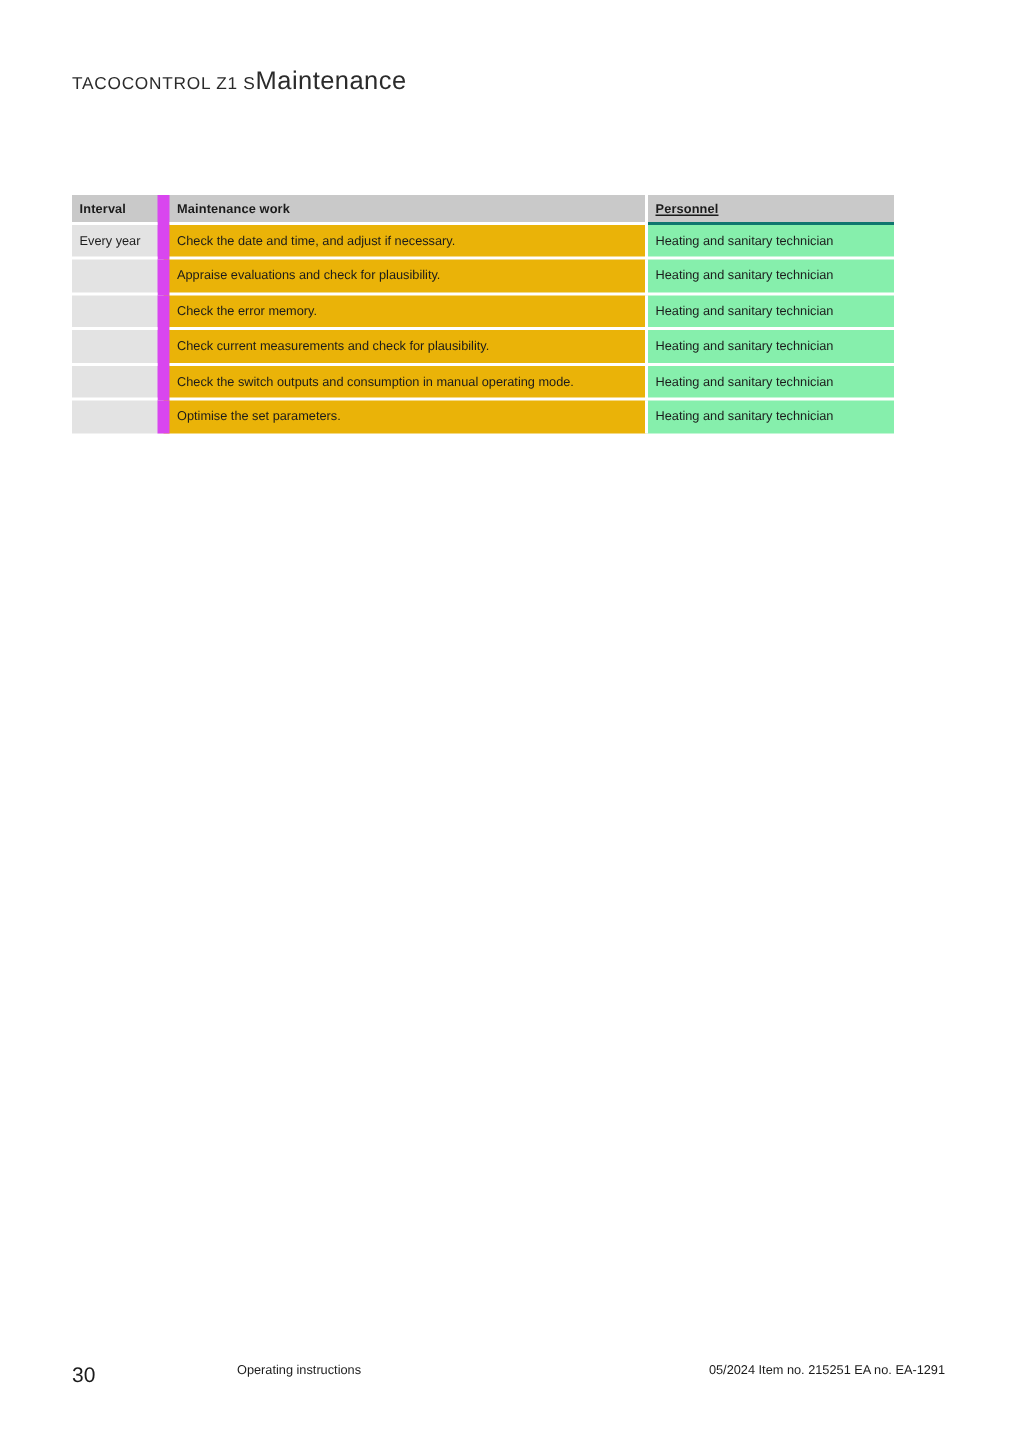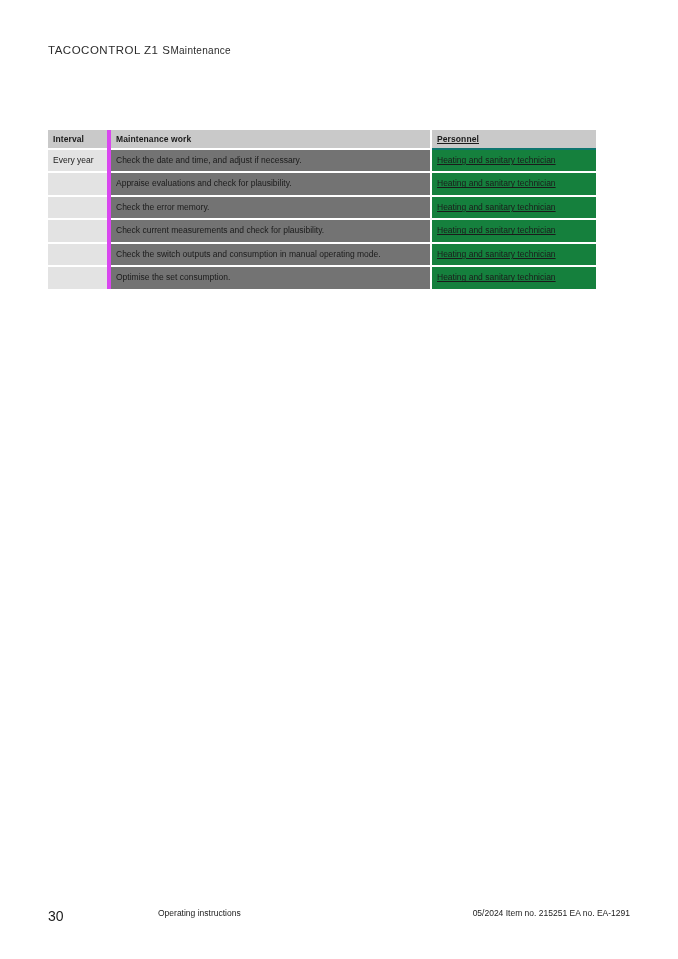--- a/index.html
+++ b/index.html
@@ -30,21 +30,21 @@
     align-items: baseline;
     font-size: 11.5px;
     letter-spacing: 0.4px;
     color: #2b2b2b;
   }
   .doc-header .doc-title {
     font-size: 11.5px;
     letter-spacing: 0.5px;
   }
   .doc-header .chapter-title {
-    font-size: 10px;
+    font-size: 17px;
     letter-spacing: 0.3px;
   }
   
   .table-wrap {
     position: absolute;
     top: 130px;
     left: 48px;
     width: 548px;
   }
   table.maint {
@@ -74,32 +74,31 @@
     line-height: 1.35;
     border: 0;
     color: #1b1b1b;
     margin-top: 36px;
   }
   table.maint tr td.cell-interval {
     background: #e3e3e3;
     border-bottom: 2px solid #ffffff;
   }
   table.maint tr td.cell-work {
-    background: #737373;
+    background: #eab308;
     border-bottom: 2px solid #ffffff;
   }
   table.maint tr td.cell-personnel {
-    background: #15803d;
+    background: #86efac;
     border-bottom: 2px solid #ffffff;
-    text-decoration: underline;
   }
   table.maint th.h-interval { border-bottom: 2px solid #ffffff; }
   table.maint th.h-work { border-bottom: 2px solid #ffffff; }
   table.maint th.h-personnel { border-bottom: 2px solid #0f766e; text-decoration: underline; }
-  table.maint th.h-work, table.maint td.cell-work { border-left: 4px solid #d946ef; border-right: 2px solid #ffffff; }
+  table.maint th.h-work, table.maint td.cell-work { border-left: 8px solid #d946ef; border-right: 2px solid #ffffff; }
   table.maint tr:last-child td { border-bottom: 0; }
 
   
   .doc-footer {
     position: absolute;
     bottom: 37px;
     left: 48px;
     right: 48px;
     height: 14px;
     font-size: 8.5px;
@@ -170,21 +169,21 @@
           <td class="cell-work">Check current measurements and check for plausibility.</td>
           <td class="cell-personnel">Heating and sanitary technician</td>
         </tr>
         <tr>
           <td class="cell-interval"></td>
           <td class="cell-work">Check the switch outputs and consumption in manual operating mode.</td>
           <td class="cell-personnel">Heating and sanitary technician</td>
         </tr>
         <tr>
           <td class="cell-interval"></td>
-          <td class="cell-work">Optimise the set consumption.</td>
+          <td class="cell-work">Optimise the set parameters.</td>
           <td class="cell-personnel">Heating and sanitary technician</td>
         </tr>
       </tbody>
     </table>
   </div>
 
   <div class="doc-footer">
     <span class="page-num">30</span>
     <span class="footer-center">Operating instructions</span>
     <span class="footer-right">05/2024 Item no. 215251 EA no. EA-1291</span>

